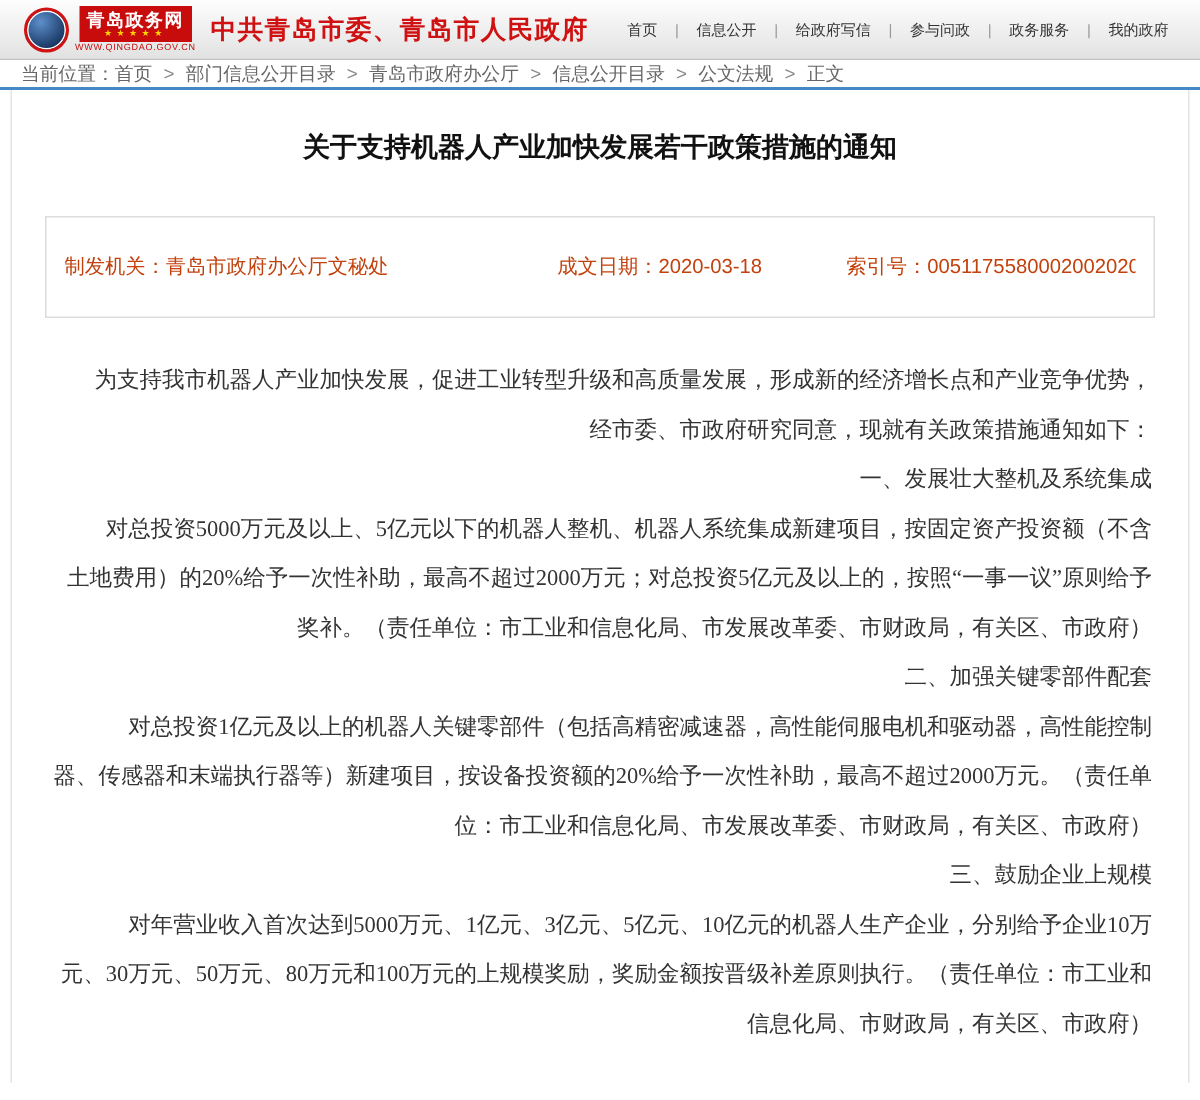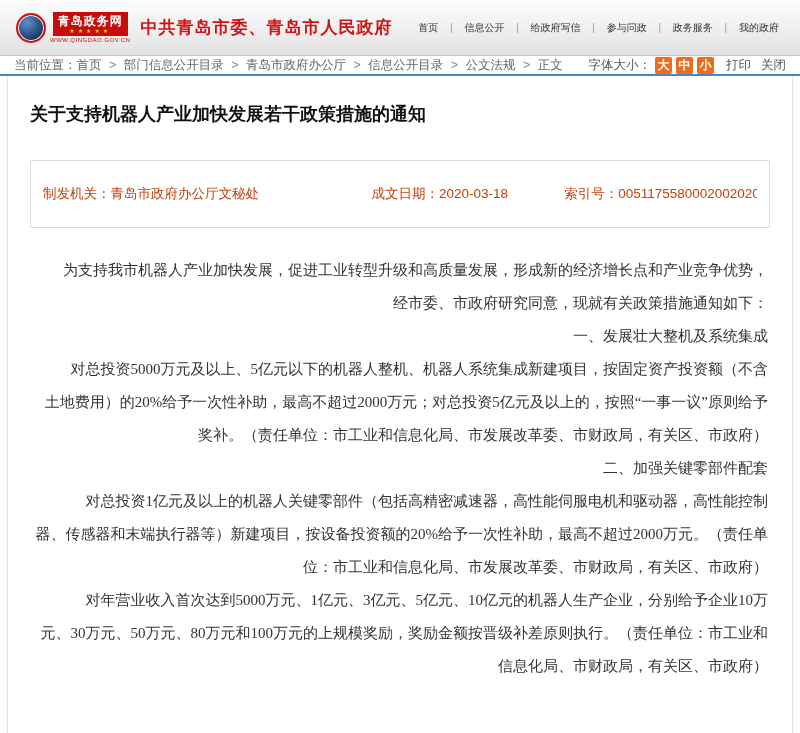--- a/index.html
+++ b/index.html
@@ -5,21 +5,21 @@
   * { box-sizing: border-box; }
   html,body { margin:0; padding:0; }
   body {
     width:800px; min-height:733px; margin:0 auto; background:#ffffff;
     font-family:"Liberation Sans","DejaVu Sans",sans-serif; color:#333;
     overflow-x:hidden;
   }
 
   
   .topbar {
-    height:56px; display:flex; align-items:center; justify-content:space-between;
+    height:40px; display:flex; align-items:center; justify-content:space-between;
     padding:0 12px 0 16px;
     background:linear-gradient(#fdfdfd,#e2e2e2);
     border-bottom:1px solid #c3c3c3;
   }
   .logo-wrap { display:flex; align-items:center; }
   .globe {
     width:30px; height:30px; border-radius:50%;
     background:radial-gradient(circle at 35% 30%, #5d8fcb, #16335f 75%);
     border:2px solid #cf1212;
     box-shadow:0 0 0 1px #fff inset;
@@ -59,21 +59,21 @@
   }
   .tool-link { color:#555; text-decoration:none; margin-left:10px; cursor:pointer; }
 
   
   .content-wrapper { border-top:2px solid #4587c7; padding:0 7px; background:#fff; }
   .content-box {
     border-left:1px solid #e4e4e4; border-right:1px solid #e4e4e4;
     min-height:662px; padding:26px 22px 0; background:#fff;
   }
   .page-title {
-    margin:0 0 34px; text-align:left; font-size:18px; font-weight:bold; color:#111;
+    margin:0 0 34px; text-align:center; font-size:18px; font-weight:bold; color:#111;
     font-family:"Liberation Serif","DejaVu Serif",serif;
   }
 
   .meta-box {
     border:1px solid #dcdcdc; padding:22px 12px; margin:0 0 24px;
     display:grid; grid-template-columns:46% 27% 27%; row-gap:7px;
     font-size:13.5px; color:#c2410c; line-height:1.6;
   }
   .meta-cell { white-space:nowrap; overflow:hidden; }
   .meta-span2 { grid-column:2 / 4; }
@@ -100,26 +100,20 @@
     </span>
     <span class="org-title">中共青岛市委、青岛市人民政府</span>
   </div>
   <nav class="top-nav"><a class="nav-link">首页</a><span class="nav-sep"> | </span><a class="nav-link">信息公开</a><span class="nav-sep"> | </span><a class="nav-link">给政府写信</a><span class="nav-sep"> | </span><a class="nav-link">参与问政</a><span class="nav-sep"> | </span><a class="nav-link">政务服务</a><span class="nav-sep"> | </span><a class="nav-link">我的政府</a></nav>
 </div>
 
 <div class="crumb-bar">
   <div class="crumbs">
     <span class="crumb-label">当前位置：</span><span id="crumb-items"><a class="crumb-link">首页</a><span class="crumb-sep"> &gt; </span><a class="crumb-link">部门信息公开目录</a><span class="crumb-sep"> &gt; </span><a class="crumb-link">青岛市政府办公厅</a><span class="crumb-sep"> &gt; </span><a class="crumb-link">信息公开目录</a><span class="crumb-sep"> &gt; </span><a class="crumb-link">公文法规</a><span class="crumb-sep"> &gt; </span><span class="crumb-current">正文</span></span>
   </div>
-  <div class="page-tools">
-    <span class="font-size-label">字体大小：</span>
-    <span id="font-buttons"><span class="font-btn">大</span><span class="font-btn">中</span><span class="font-btn">小</span></span>
-    <a class="tool-link">打印</a>
-    <a class="tool-link">关闭</a>
-  </div>
 </div>
 
 <div class="content-wrapper">
   <div class="content-box">
     <h1 class="page-title">关于支持机器人产业加快发展若干政策措施的通知</h1>
 
     <div class="meta-box">
       <div class="meta-cell">
         <span>制发机关：</span><span>青岛市政府办公厅文秘处</span>
       </div>
@@ -130,16 +124,17 @@
         <span>索引号：</span><span>00511755800020020200045</span>
       </div>
     </div>
 
     <div class="article-body">
         <p class="para body">为支持我市机器人产业加快发展，促进工业转型升级和高质量发展，形成新的经济增长点和产业竞争优势，经市委、市政府研究同意，现就有关政策措施通知如下：</p>
         <p class="para heading">一、发展壮大整机及系统集成</p>
         <p class="para body">对总投资5000万元及以上、5亿元以下的机器人整机、机器人系统集成新建项目，按固定资产投资额（不含土地费用）的20%给予一次性补助，最高不超过2000万元；对总投资5亿元及以上的，按照“一事一议”原则给予奖补。（责任单位：市工业和信息化局、市发展改革委、市财政局，有关区、市政府）</p>
         <p class="para heading">二、加强关键零部件配套</p>
         <p class="para body">对总投资1亿元及以上的机器人关键零部件（包括高精密减速器，高性能伺服电机和驱动器，高性能控制器、传感器和末端执行器等）新建项目，按设备投资额的20%给予一次性补助，最高不超过2000万元。（责任单位：市工业和信息化局、市发展改革委、市财政局，有关区、市政府）</p>
+        <p class="para heading">三、鼓励企业上规模</p>
         <p class="para body">对年营业收入首次达到5000万元、1亿元、3亿元、5亿元、10亿元的机器人生产企业，分别给予企业10万元、30万元、50万元、80万元和100万元的上规模奖励，奖励金额按晋级补差原则执行。（责任单位：市工业和信息化局、市财政局，有关区、市政府）</p>
       </div>
   </div>
 </div>
 
 </body></html>

